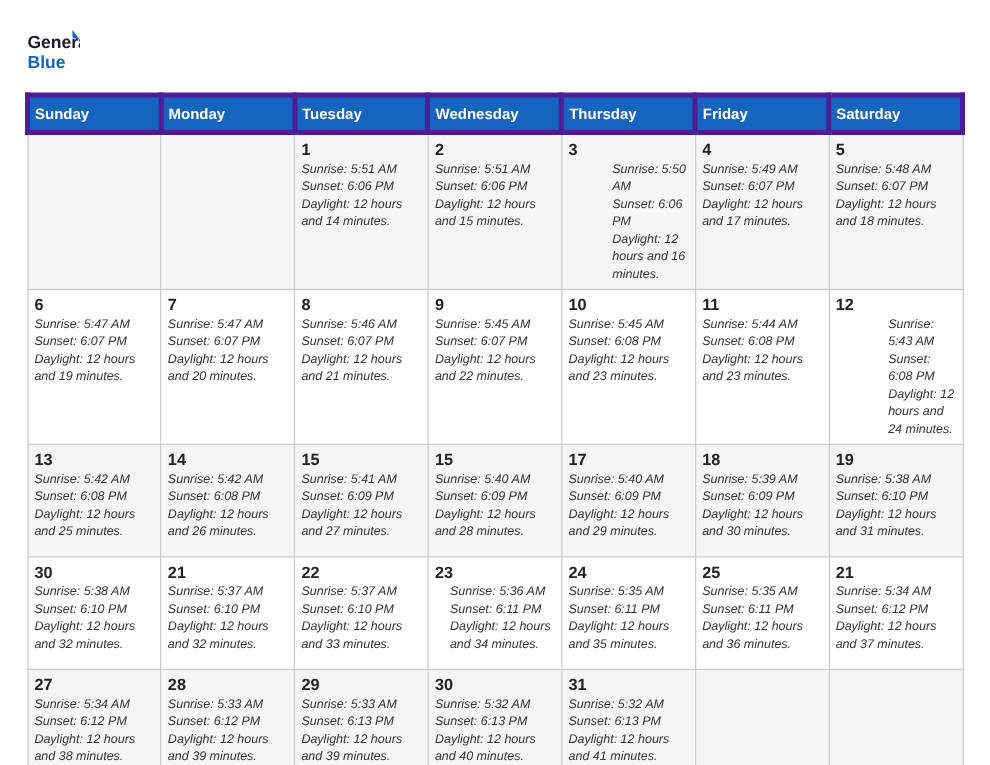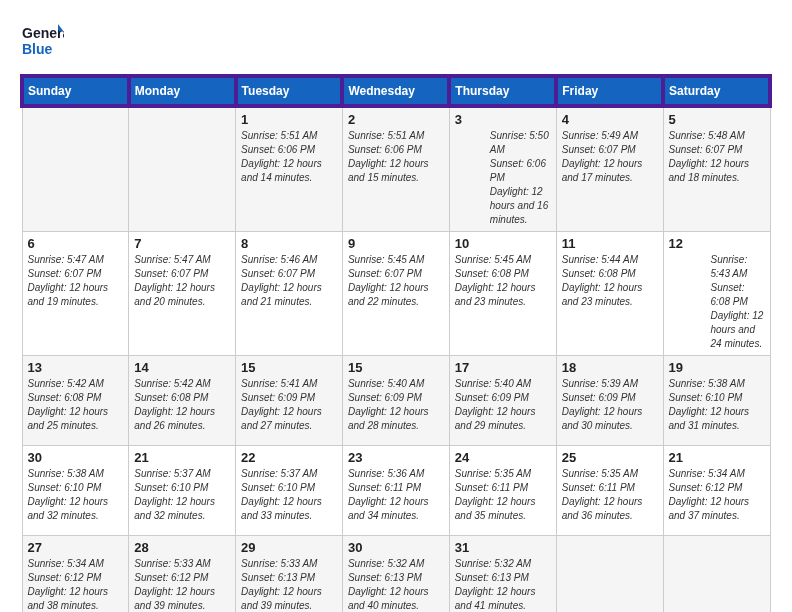--- a/index.html
+++ b/index.html
@@ -244,21 +244,21 @@
 Daylight: 12 hours and 32 minutes.</div>
         </td>
         <td>
           <span class="day-number">22</span>
           <div class="day-info" style="white-space: pre-line;">Sunrise: 5:37 AM
 Sunset: 6:10 PM
 Daylight: 12 hours and 33 minutes.</div>
         </td>
         <td>
           <span class="day-number">23</span>
-          <div class="day-info" style="white-space: pre-line;">Sunrise: 5:36 AM
+          <div class="day-info" style="white-space: pre-line; margin-left: 12px;">Sunrise: 5:36 AM
 Sunset: 6:11 PM
 Daylight: 12 hours and 34 minutes.</div>
         </td>
         <td>
           <span class="day-number">24</span>
           <div class="day-info" style="white-space: pre-line;">Sunrise: 5:35 AM
 Sunset: 6:11 PM
 Daylight: 12 hours and 35 minutes.</div>
         </td>
         <td>

